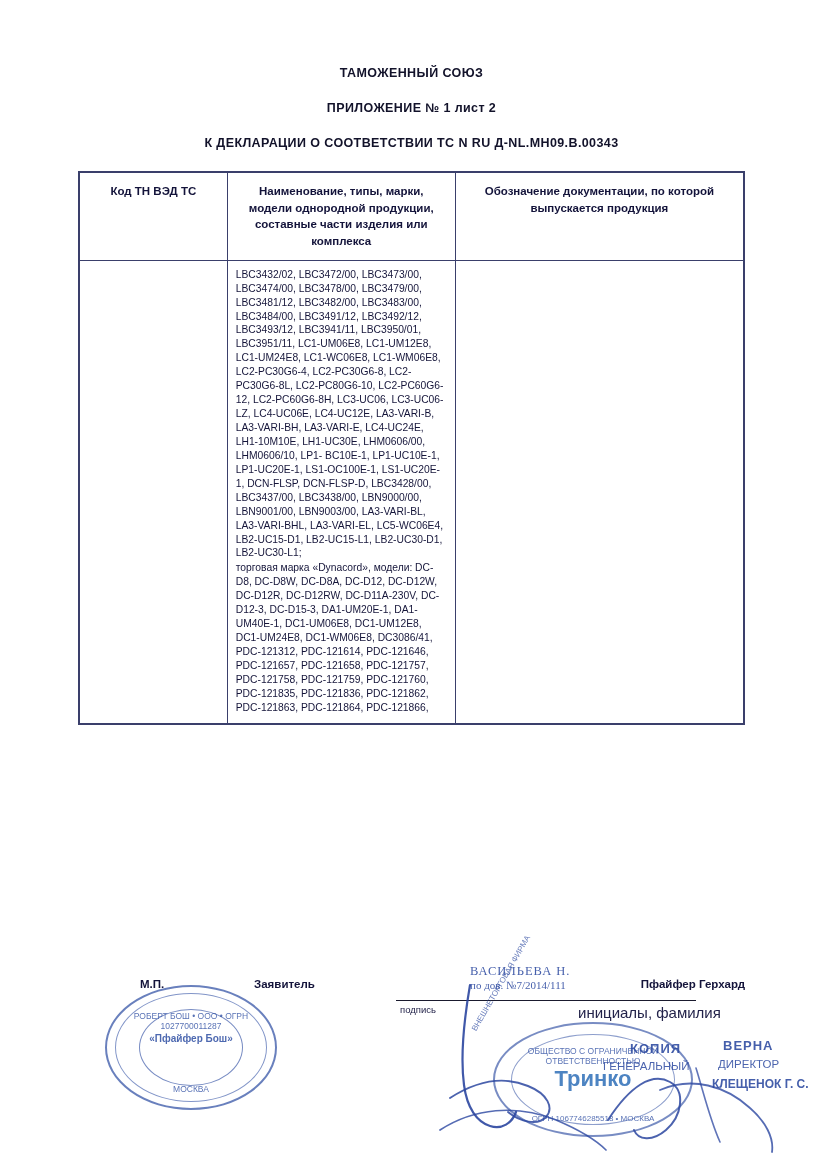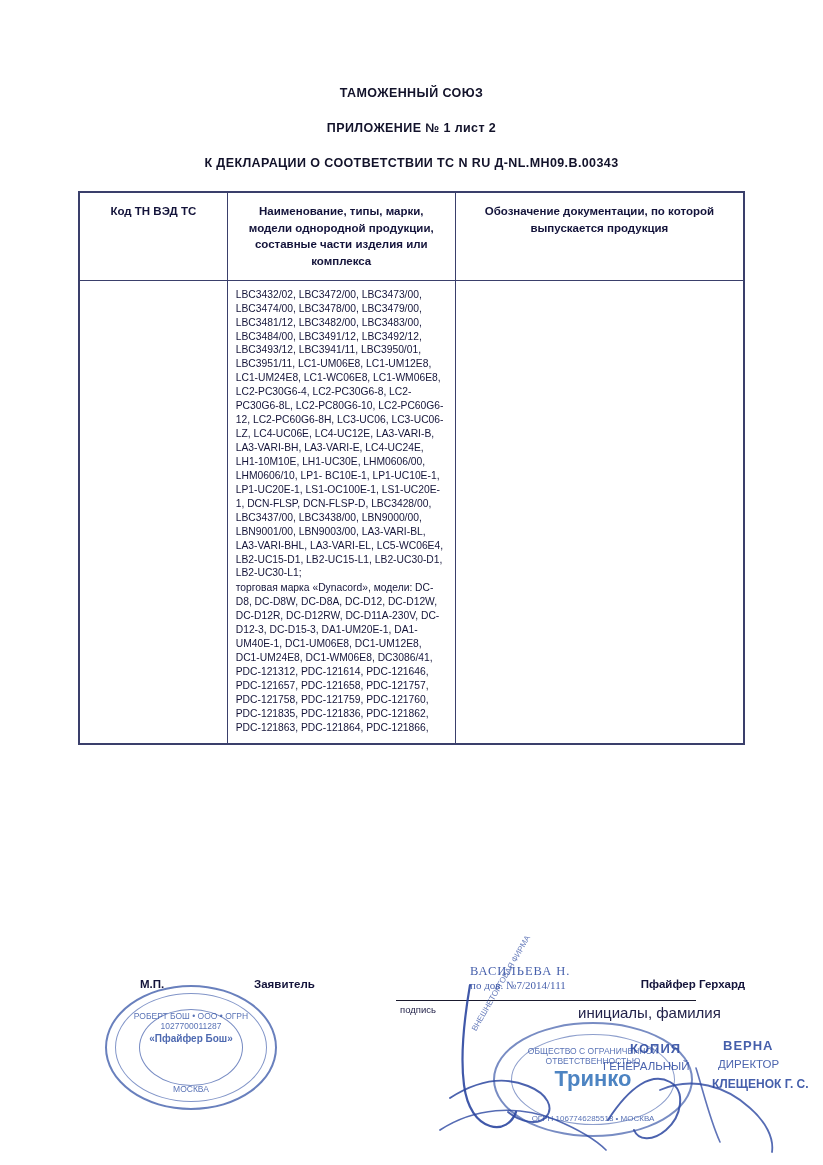--- a/index.html
+++ b/index.html
@@ -16,21 +16,21 @@
     width: 823px;
     height: 1165px;
     margin: 0 auto;
     background: #fff;
     overflow: hidden;
   }
 
   
   .header {
     text-align: center;
-    padding-top: 86px;
+    padding-top: 66px;
   }
   .header .line {
     font-weight: bold;
     font-size: 12.5px;
     letter-spacing: 0.4px;
     color: #12122a;
     margin-bottom: 21px;
   }
   .header .line.l2 { font-size: 12.5px; }
   .header .line.l3 { font-size: 12.5px; }

